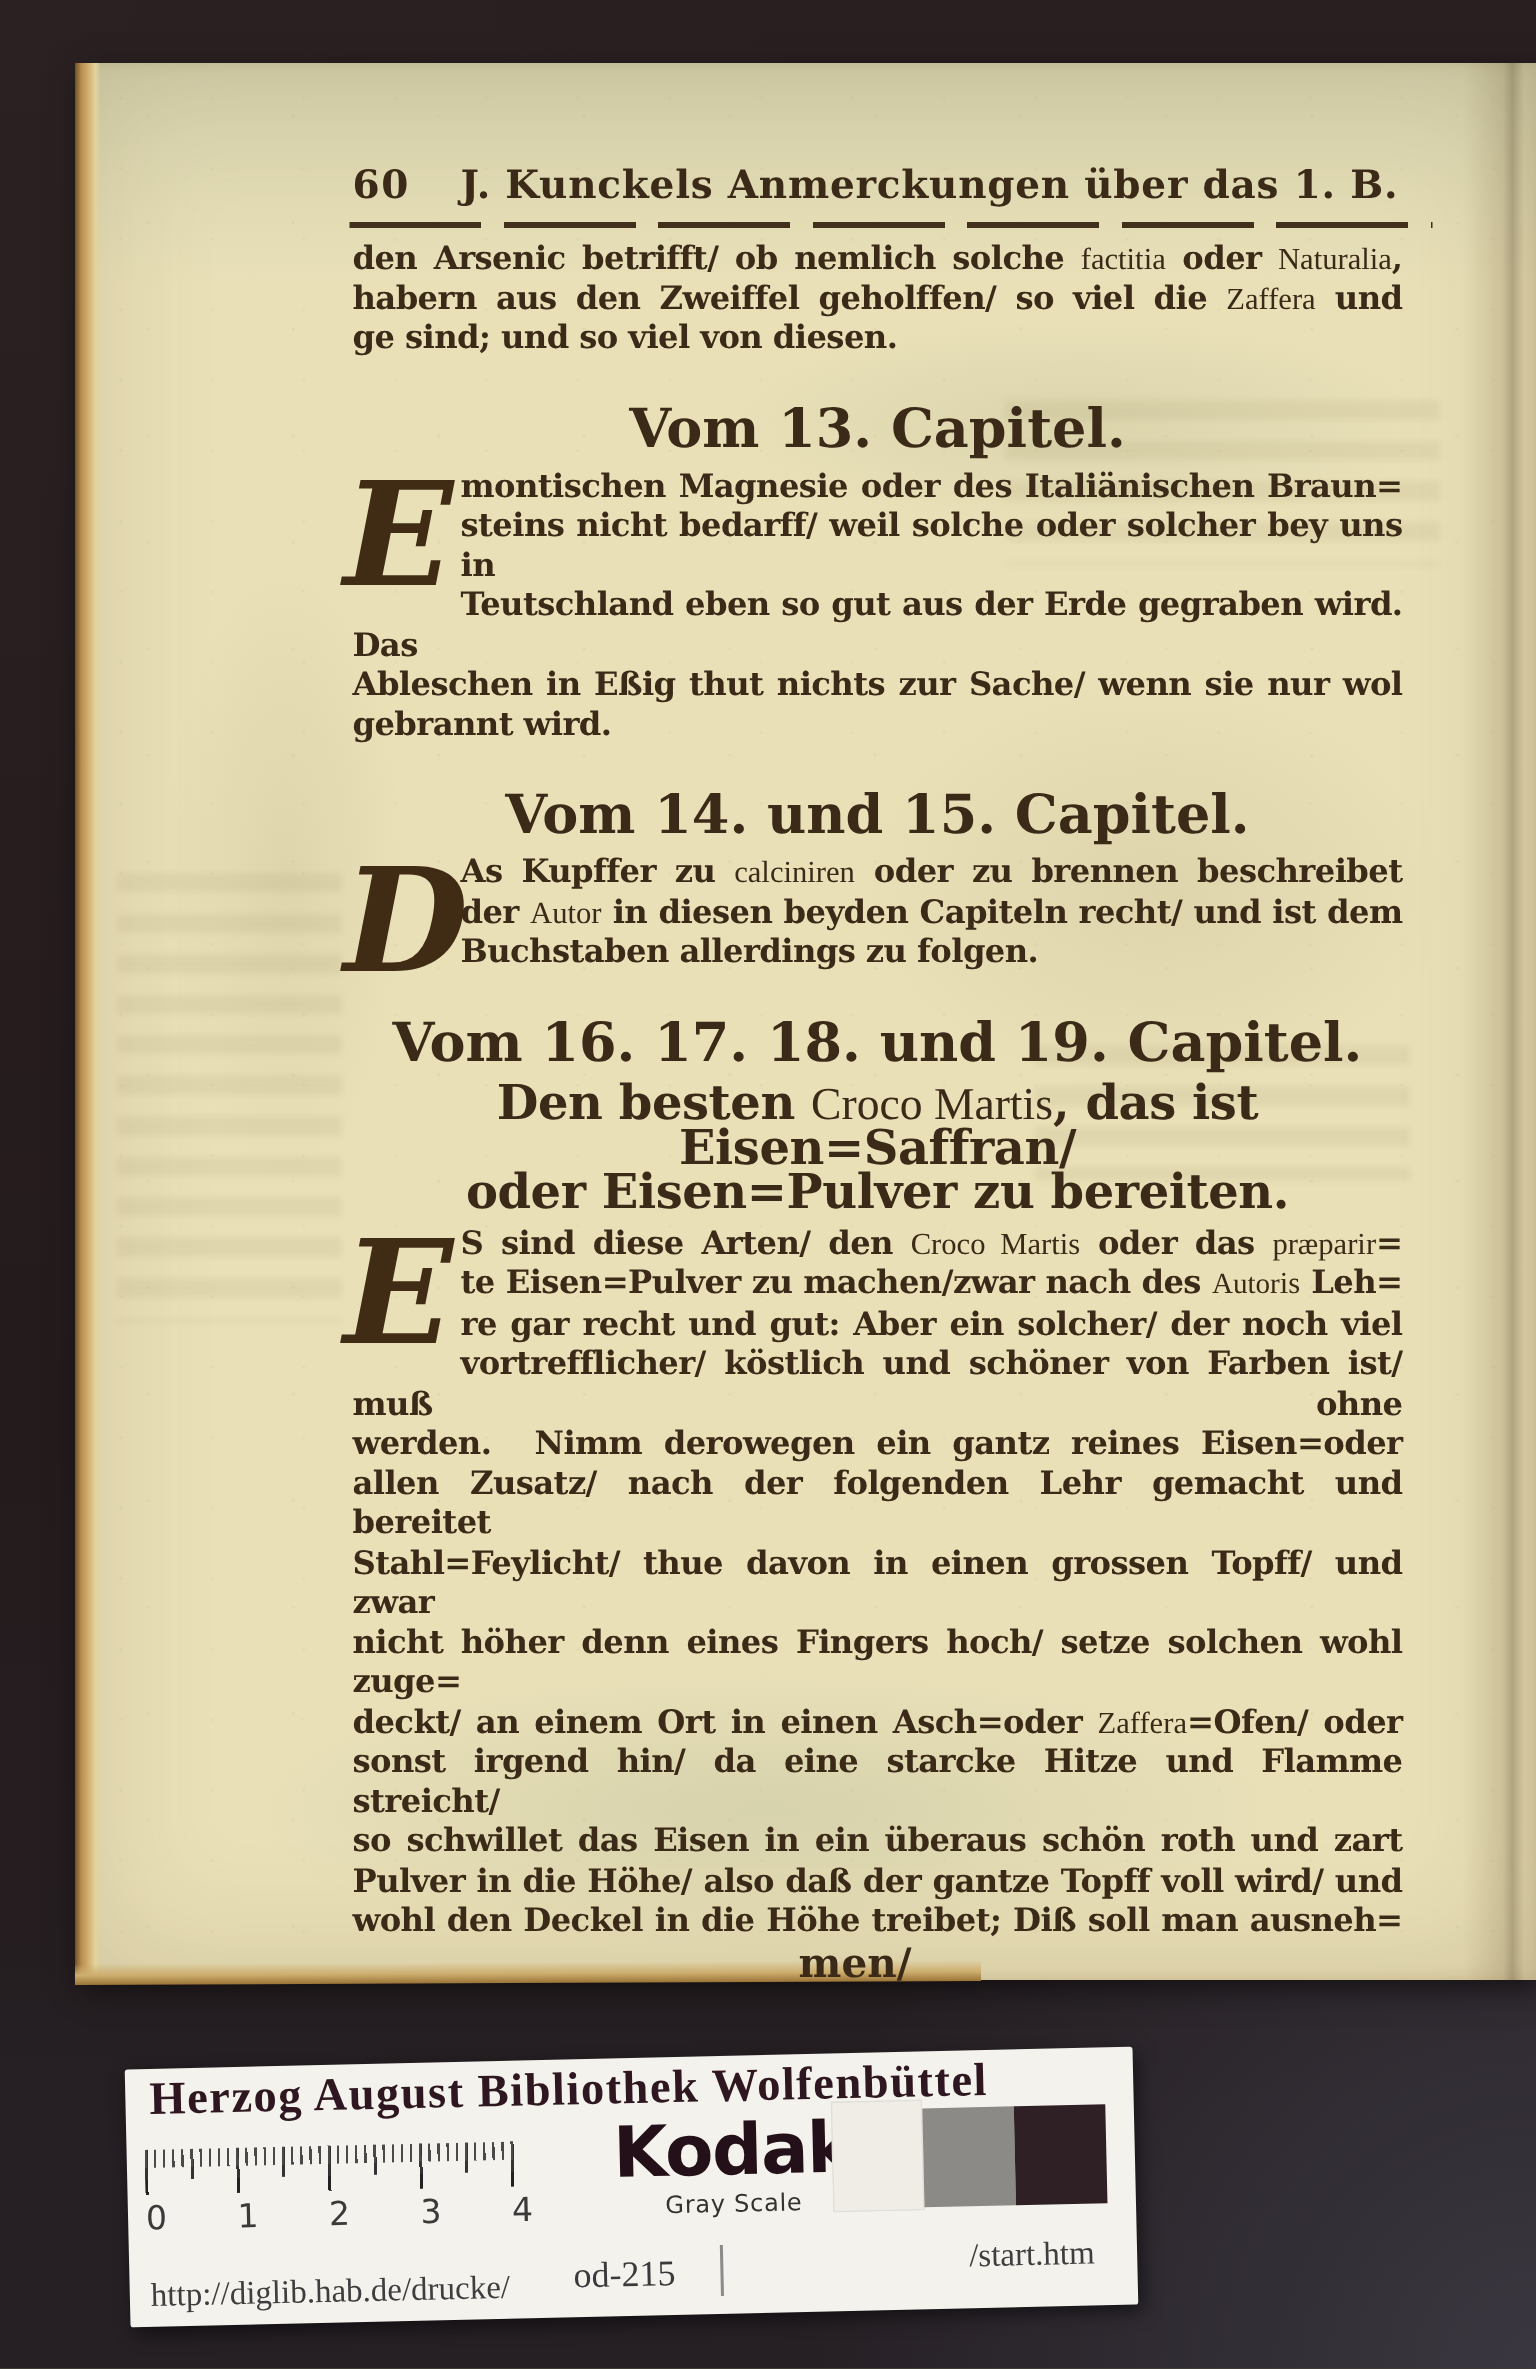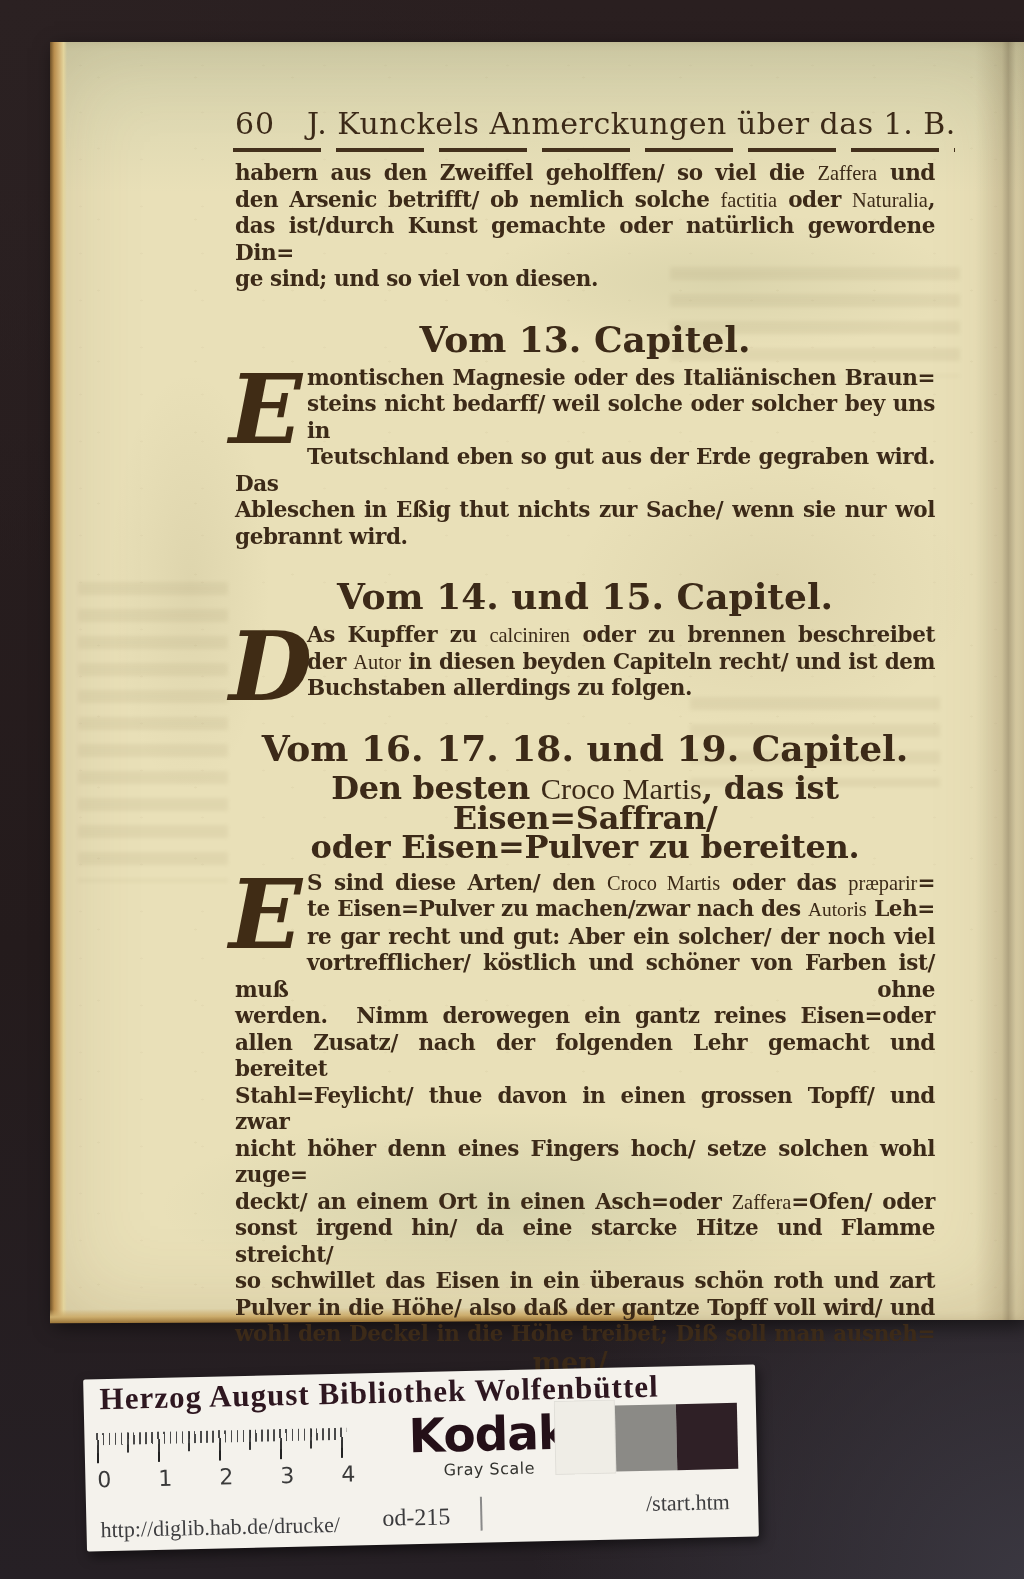--- a/index.html
+++ b/index.html
@@ -37,21 +37,21 @@
   .blot-c{left:520px;top:410px;width:400px;height:280px;background:radial-gradient(closest-side,rgba(125,110,70,.10),rgba(125,110,70,0));}
   .blot-d{left:60px;top:330px;width:160px;height:420px;background:radial-gradient(closest-side,rgba(125,115,75,.10),rgba(125,115,75,0));}
   .ghost{position:absolute;opacity:.07;filter:blur(2px);
     background:repeating-linear-gradient(180deg,#6b5a30 0 13px,transparent 13px 27px);}
   .ghost1{left:620px;top:225px;width:290px;height:110px;}
   .ghost2{left:28px;top:540px;width:150px;height:300px;}
   .ghost3{left:640px;top:655px;width:250px;height:90px;}
 
   
   .text-block{position:absolute;left:185px;top:62px;width:700px;color:#3c2a18;}
-  .running-header{height:40px;line-height:40px;font-size:30px;font-weight:normal;white-space:nowrap;}
+  .running-header{height:40px;line-height:40px;font-size:26px;font-weight:bold;white-space:nowrap;}
   .running-header .pagenum{display:inline-block;width:72px;letter-spacing:1px;}
   .running-header .rtitle{letter-spacing:.5px;}
   .header-rule{height:4px;width:722px;margin:4px 0 8px -2px;
     background:repeating-linear-gradient(90deg,#43301c 0 88px,rgba(67,48,28,0) 88px 103px);}
   .lines .tline{font-size:21.5px;line-height:26.5px;font-weight:bold;letter-spacing:-.4px;
     text-align:justify;text-align-last:justify;}
   .lines .tline.noj{text-align-last:left;}
   .antiqua{font-family:"Liberation Serif",serif;font-weight:normal;font-size:.95em;letter-spacing:0;}
   h2.chap{font-size:36px;line-height:44px;font-weight:bold;text-align:center;margin:24px 0 4px;letter-spacing:0;}
   .subhead .tline{font-size:32px;line-height:29px;font-weight:bold;letter-spacing:-.3px;
@@ -117,23 +117,22 @@
     <div class="gutter-right"></div>
 
     <div class="text-block">
 
       <div class="running-header">
         <span class="pagenum">60</span><span class="rtitle">J. Kunckels Anmerckungen über das 1. B.</span>
       </div>
       <div class="header-rule"></div>
 
       <div class="lines">
+          <div class="tline">den Arsenic betrifft/ ob nemlich solche <span class="antiqua">factitia</span> oder <span class="antiqua">Naturalia</span>,</div>
           <div class="tline">habern aus den Zweiffel geholffen/ so viel die <span class="antiqua">Zaffera</span> und</div>
-          <div class="tline">den Arsenic betrifft/ ob nemlich solche <span class="antiqua">factitia</span> oder <span class="antiqua">Naturalia</span>,</div>
-          <div class="tline">das ist/durch Kunst gemachte oder natürlich gewordene Din=</div>
           <div class="tline noj">ge sind; und so viel von diesen.</div>
         </div>
 
       <h2 class="chap">Vom 13. Capitel.</h2>
       <div class="dc-para">
         <span class="dropcap">E</span>
         <div class="lines">
             <div class="tline">montischen Magnesie oder des Italiänischen Braun=</div>
             <div class="tline">steins nicht bedarff/ weil solche oder solcher bey uns in</div>
             <div class="tline">Teutschland eben so gut aus der Erde gegraben wird. Das</div>

